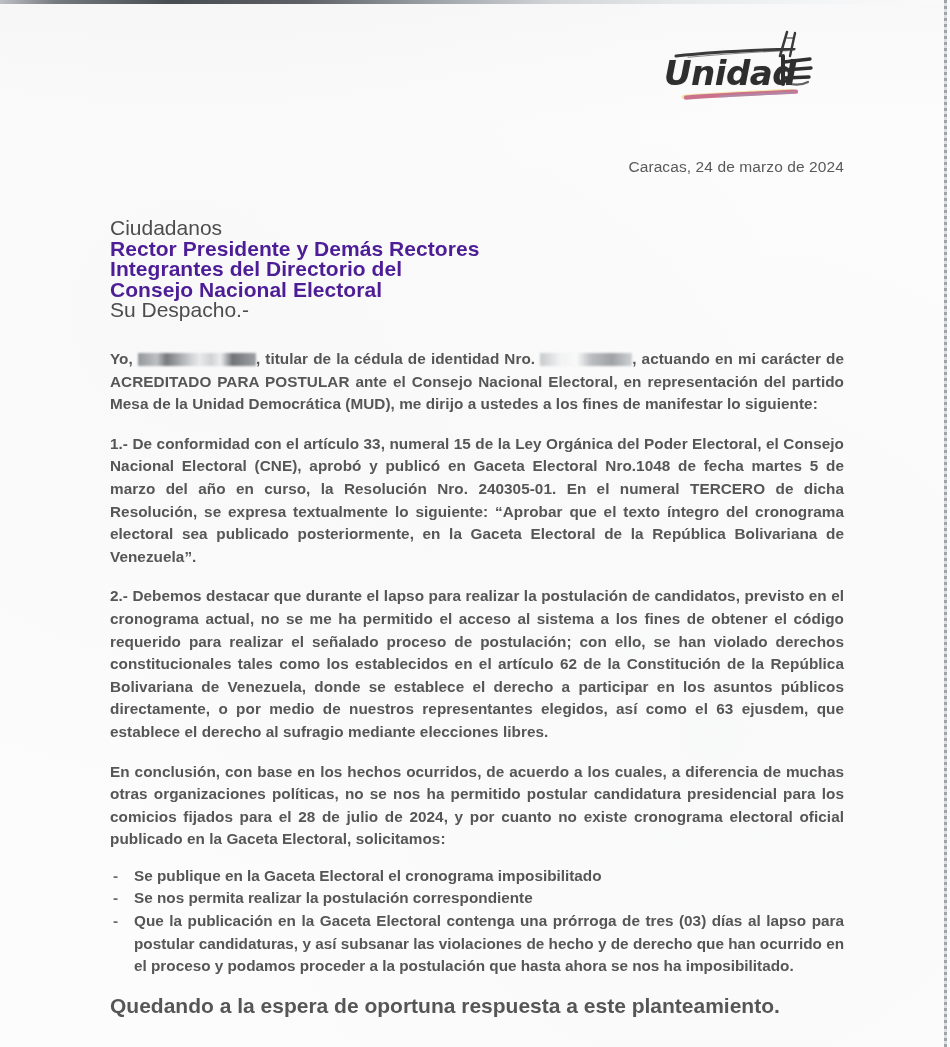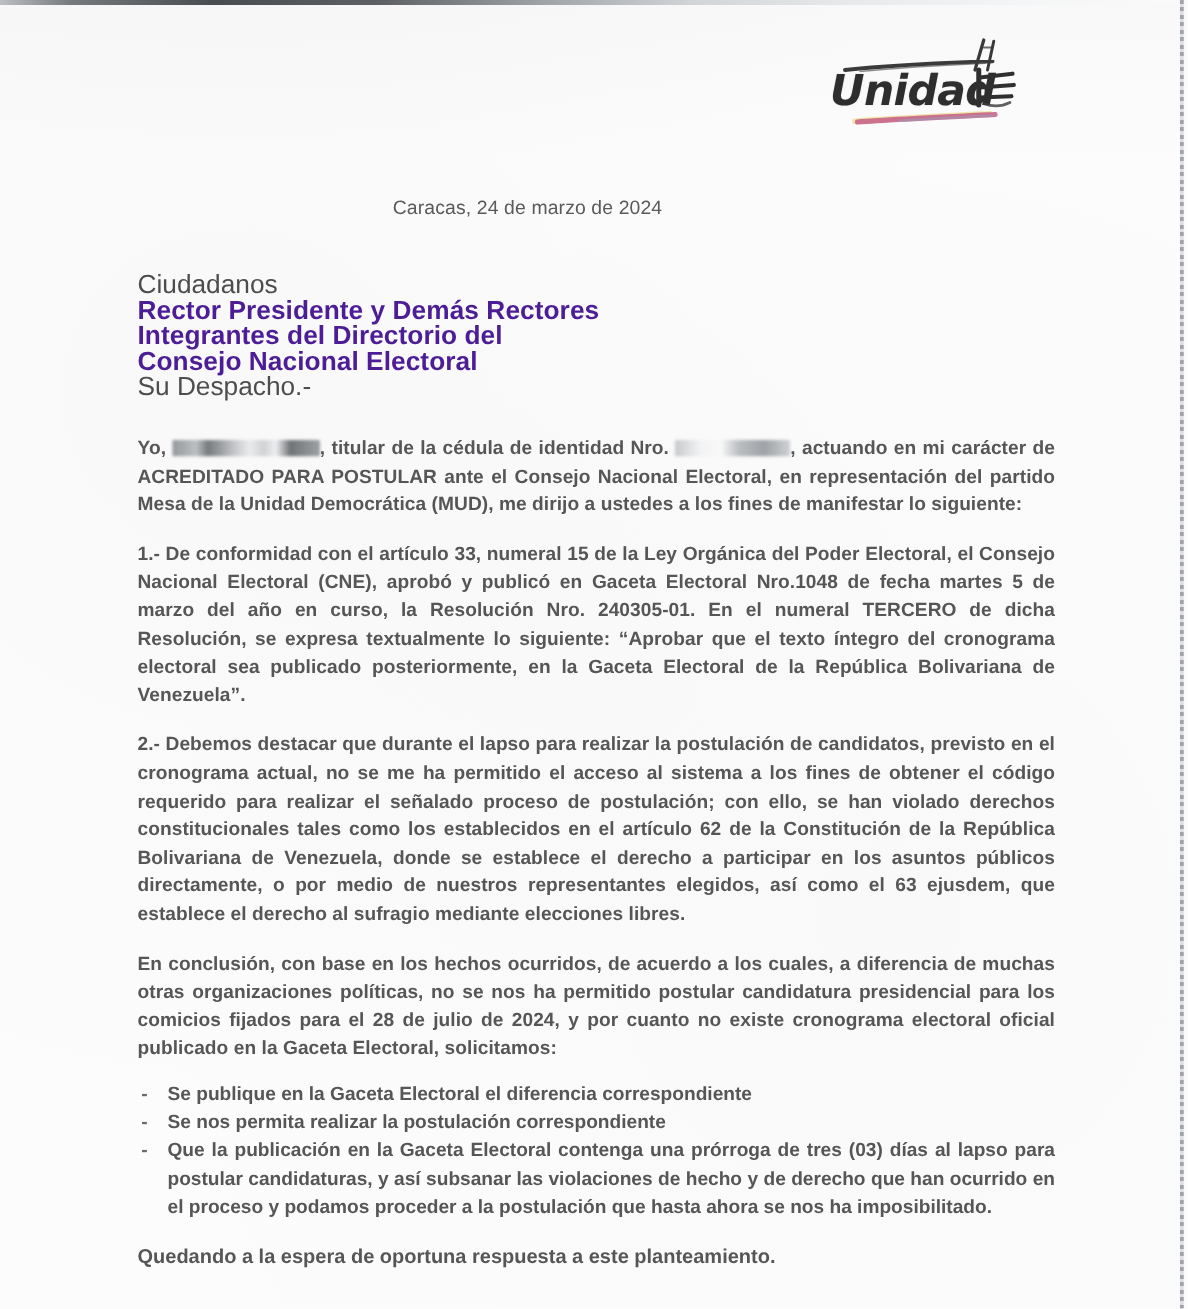--- a/index.html
+++ b/index.html
@@ -98,21 +98,21 @@
     width: 120px;
     height: 12px;
   }
 
   
   .date-line {
     position: absolute;
     top: 158px;
     left: 0;
     width: 844px;
-    text-align: center;
+    text-align: right;
     font-size: 15.5px;
     color: #5a5a5a;
     letter-spacing: 0.1px;
   }
 
   .addressee {
     position: absolute;
     top: 218px;
     left: 110px;
     width: 600px;
@@ -186,21 +186,21 @@
   }
   .bullets li .dash {
     position: absolute;
     left: 3px;
     top: 0;
     color: #6b6b6b;
   }
 
   .closing {
     margin-top: 17px;
-    font-size: 16px;
+    font-size: 21px;
     line-height: 22.6px;
     color: #565656;
   }
 </style>
 </head>
 <body>
 
 <div class="page">
 
   <div class="scan-noise"></div>
@@ -255,21 +255,21 @@
     <p class="para"><span>Yo, </span><span class="redaction name"></span><span>, titular de la cédula de identidad Nro. </span><span class="redaction cedula"></span><span>, actuando en mi carácter de ACREDITADO PARA POSTULAR ante el Consejo Nacional Electoral, en representación del partido Mesa de la Unidad Democrática (MUD), me dirijo a ustedes a los fines de manifestar lo siguiente:</span></p>
 
     <p class="para">1.- De conformidad con el artículo 33, numeral 15 de la Ley Orgánica del Poder Electoral, el Consejo Nacional Electoral (CNE), aprobó y publicó en Gaceta Electoral Nro.1048 de fecha martes 5 de marzo del año en curso, la Resolución Nro. 240305-01. En el numeral TERCERO de dicha Resolución, se expresa textualmente lo siguiente: “Aprobar que el texto íntegro del cronograma electoral sea publicado posteriormente, en la Gaceta Electoral de la República Bolivariana de Venezuela”.</p>
 
 
     <p class="para">2.- Debemos destacar que durante el lapso para realizar la postulación de candidatos, previsto en el cronograma actual, no se me ha permitido el acceso al sistema a los fines de obtener el código requerido para realizar el señalado proceso de postulación; con ello, se han violado derechos constitucionales tales como los establecidos en el artículo 62 de la Constitución de la República Bolivariana de Venezuela, donde se establece el derecho a participar en los asuntos públicos directamente, o por medio de nuestros representantes elegidos, así como el 63 ejusdem, que establece el derecho al sufragio mediante elecciones libres.</p>
 
     <p class="para tight">En conclusión, con base en los hechos ocurridos, de acuerdo a los cuales, a diferencia de muchas otras organizaciones políticas, no se nos ha permitido postular candidatura presidencial para los comicios fijados para el 28 de julio de 2024, y por cuanto no existe cronograma electoral oficial publicado en la Gaceta Electoral, solicitamos:</p>
 
     <ul class="bullets">
-      <li><span class="dash">-</span><span>Se publique en la Gaceta Electoral el diferencia correspondiente</span></li>
+      <li><span class="dash">-</span><span>Se publique en la Gaceta Electoral el cronograma imposibilitado</span></li>
       <li><span class="dash">-</span><span>Se nos permita realizar la postulación correspondiente</span></li>
       <li><span class="dash">-</span><span>Que la publicación en la Gaceta Electoral contenga una prórroga de tres (03) días al lapso para postular candidaturas, y así subsanar las violaciones de hecho y de derecho que han ocurrido en el proceso y podamos proceder a la postulación que hasta ahora se nos ha imposibilitado.</span></li>
     </ul>
 
     <div class="closing">Quedando a la espera de oportuna respuesta a este planteamiento.</div>
 
   </div>
 
 </div>
 

